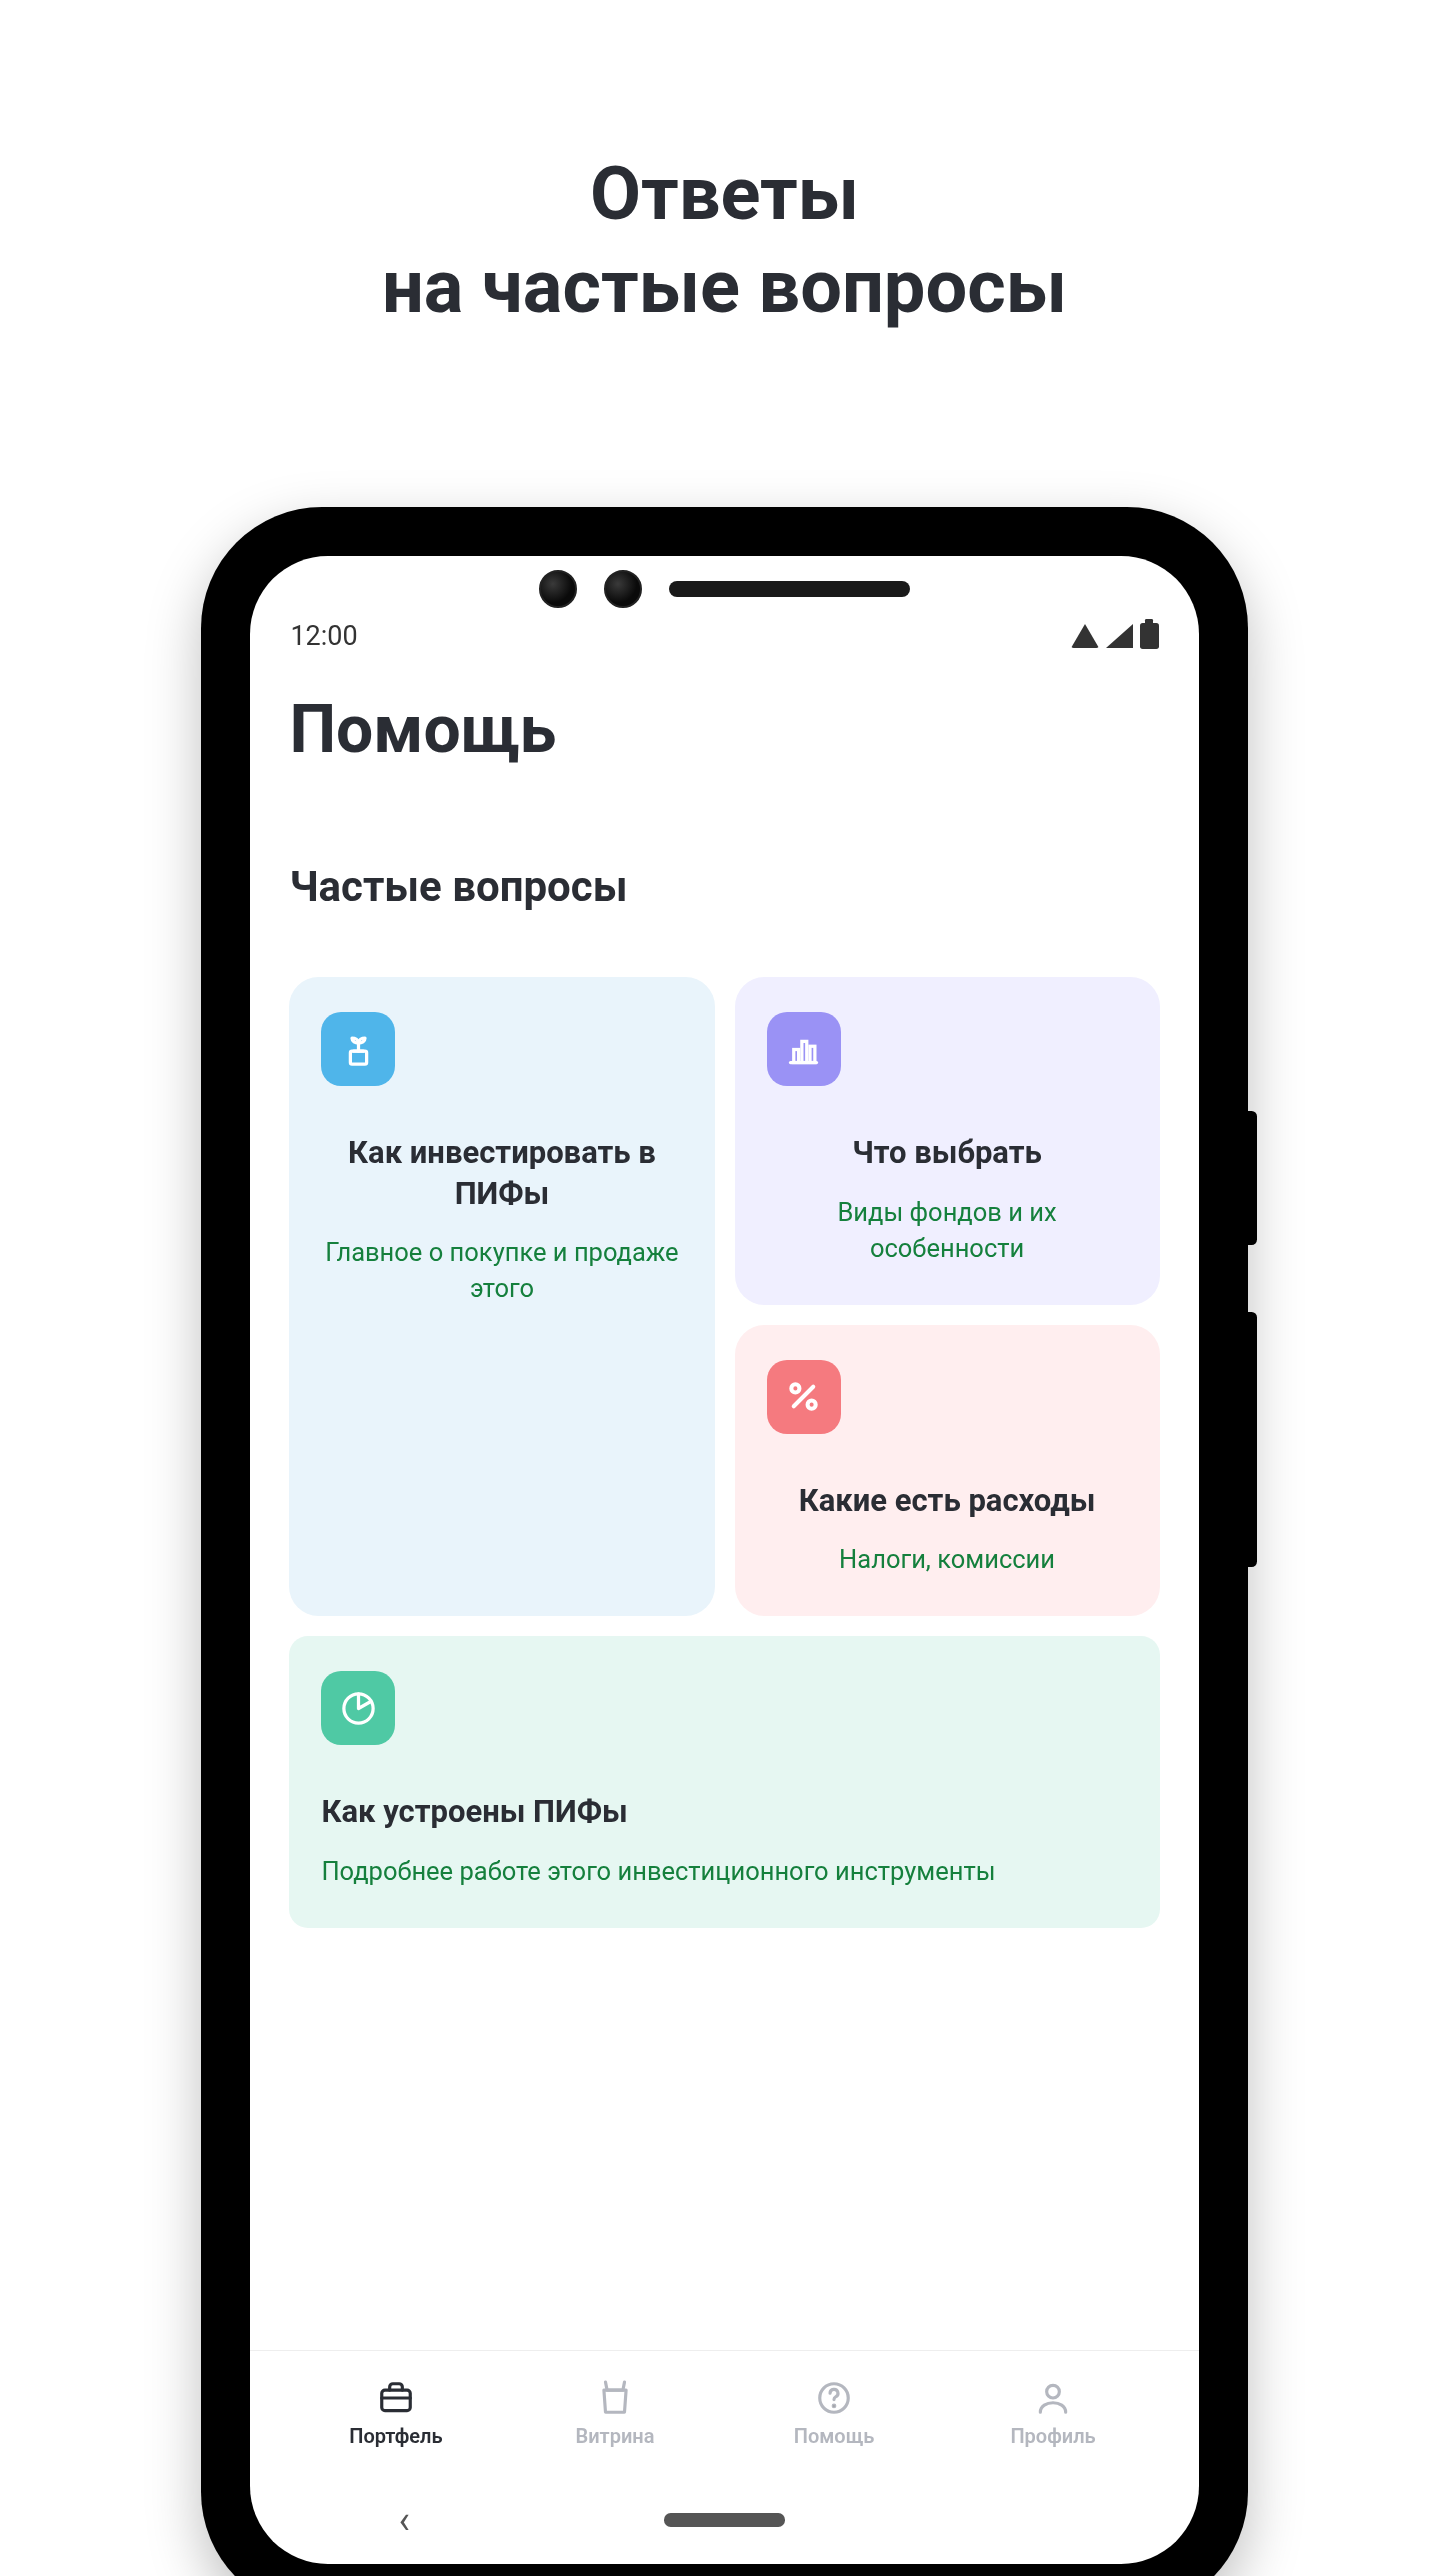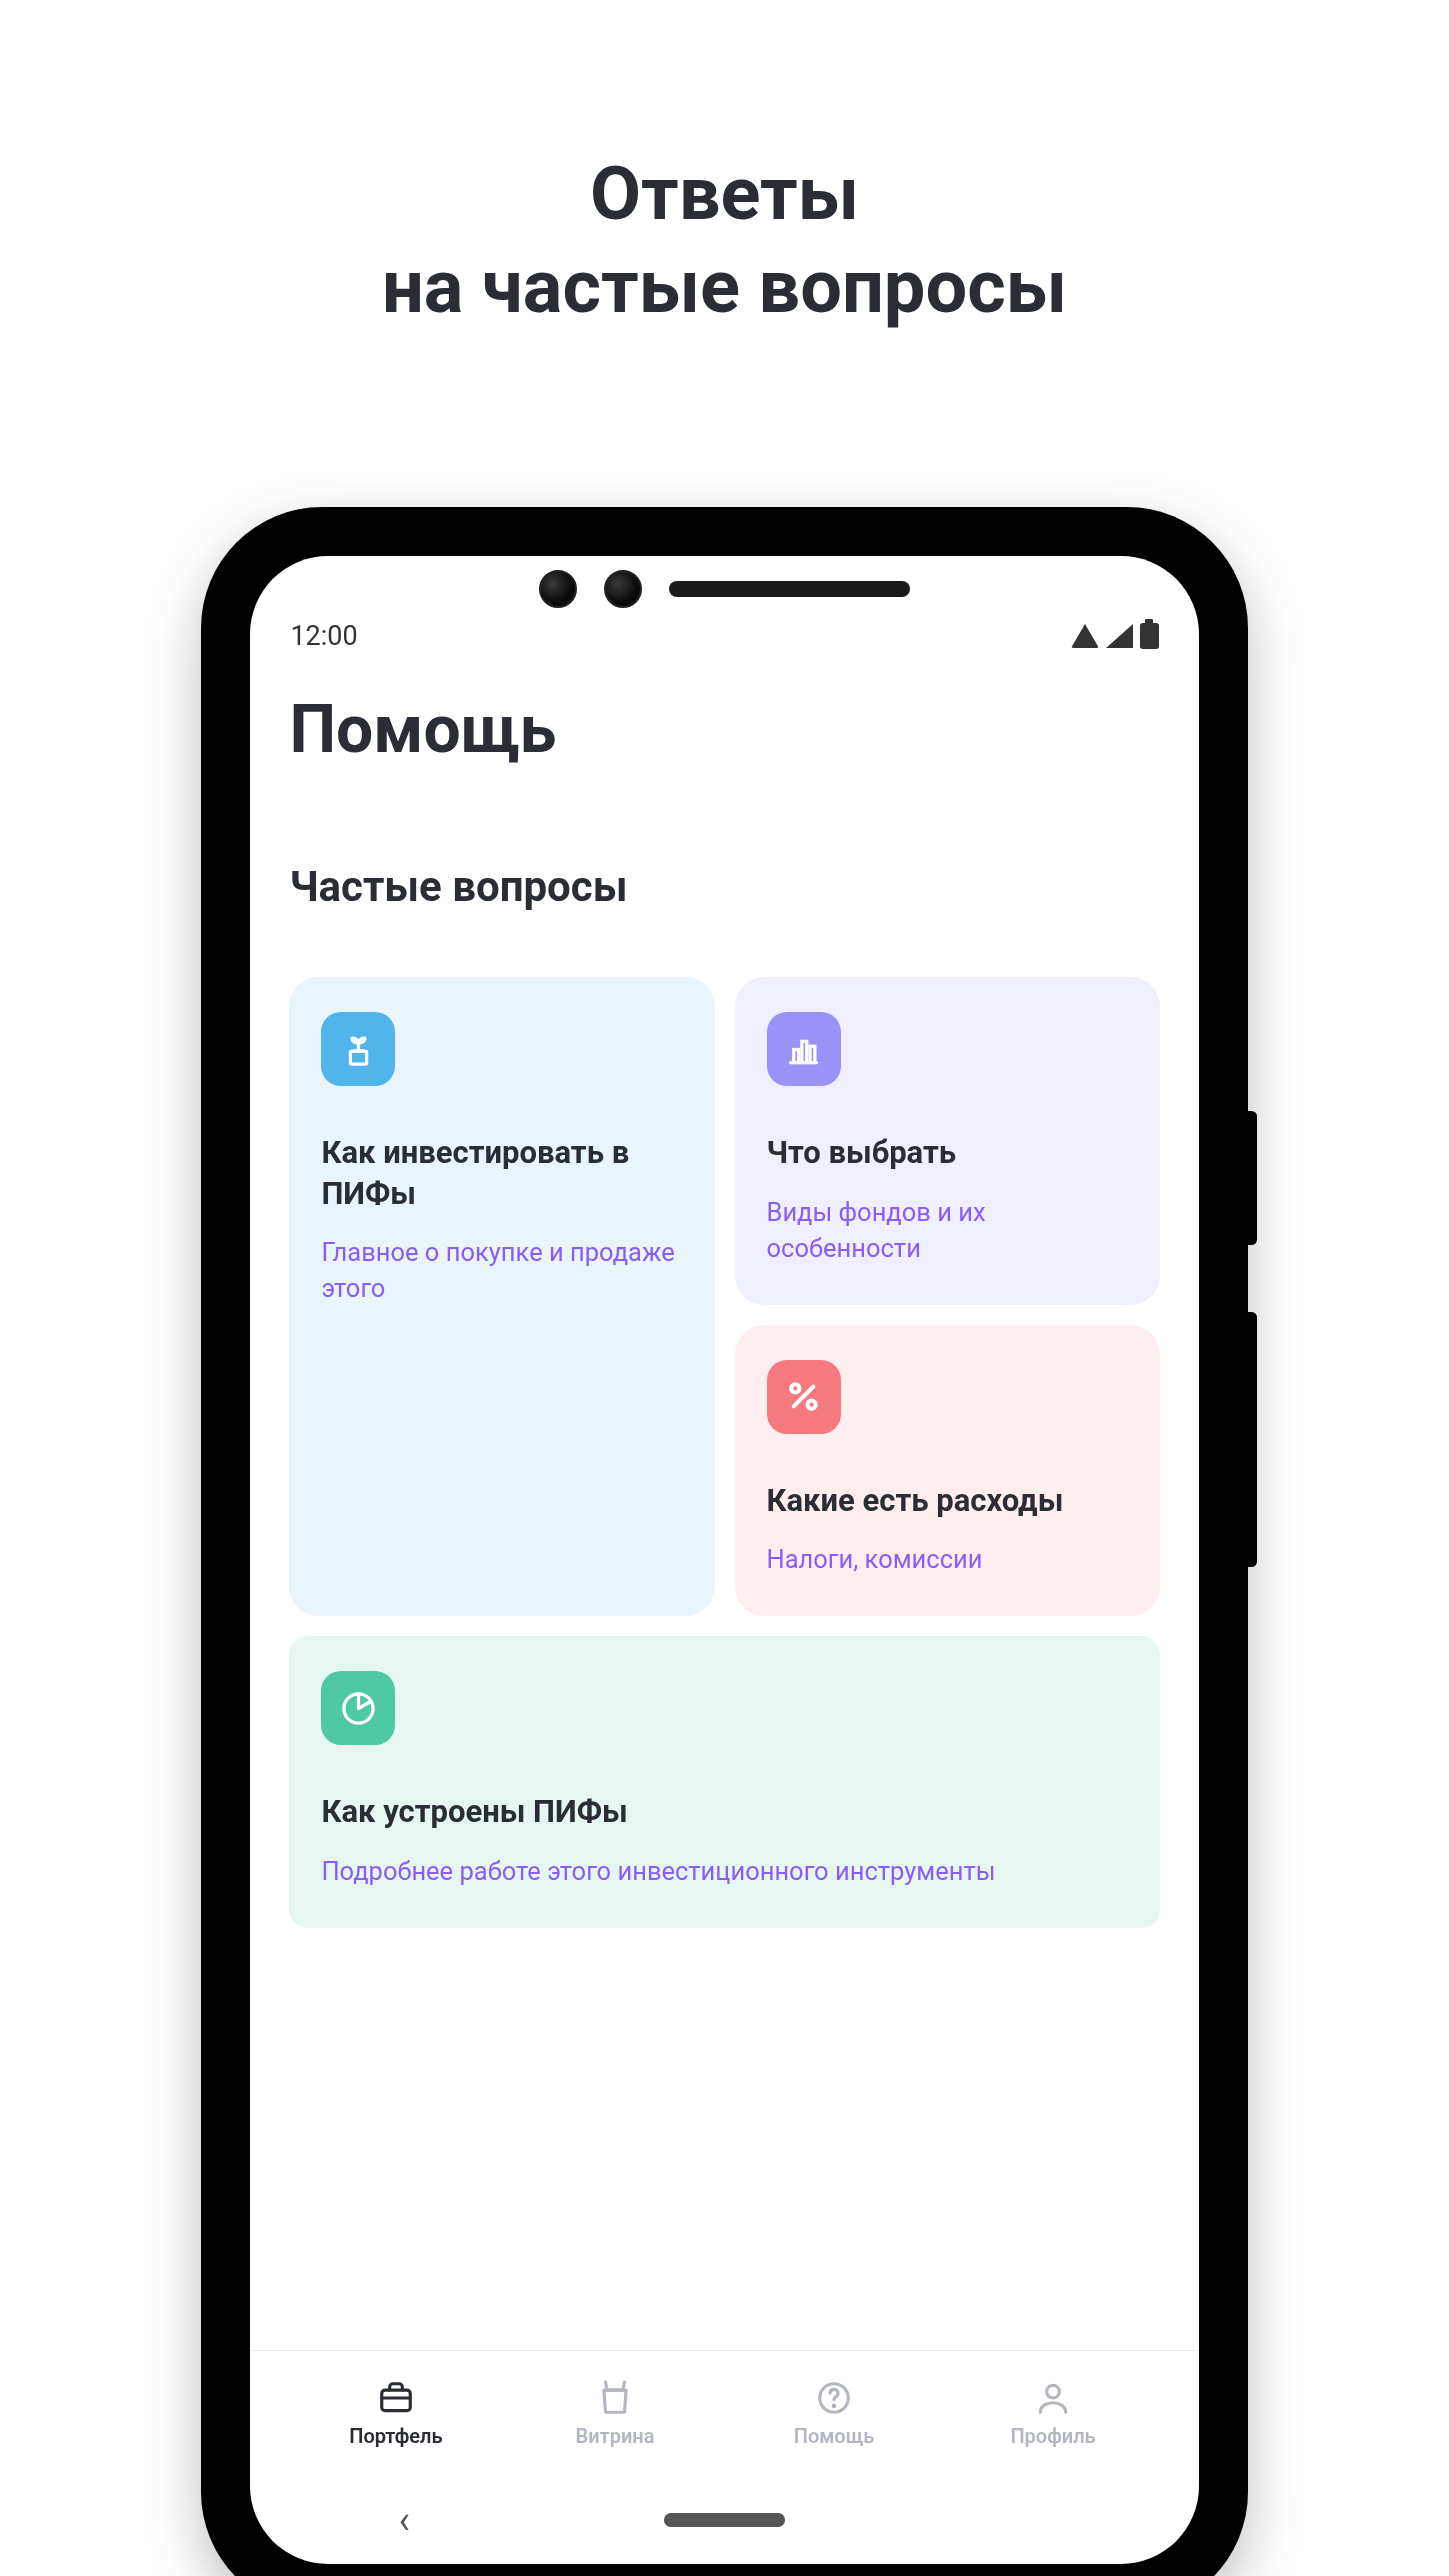--- a/index.html
+++ b/index.html
@@ -135,20 +135,21 @@
 .section-title {
   font-size: 42px;
   font-weight: 700;
   color: #2a2d34;
   margin-bottom: 66px;
 }
 .cards-row {
   display: flex;
   gap: 20px;
   margin-bottom: 20px;
+  text-align: center;
 }
 .col { flex: 1; display: flex; flex-direction: column; gap: 20px; }
 .card {
   border-radius: 29.5px;
   padding: 35px 32px 38px 32px;
 }
 .card-blue { background: #e9f4fb; }
 .card-purple { background: #f0efff; }
 .card-pink { background: #ffeeef; }
 .card-tall { flex: 1; }
@@ -168,21 +169,21 @@
 .card-icon svg { width: 39px; height: 39px; }
 .card-title {
   font-size: 31px;
   font-weight: 700;
   color: #2a2d34;
   line-height: 1.3;
   margin-bottom: 21.5px;
 }
 .card-sub {
   font-size: 25.5px;
-  color: #8b5cf6;
+  color: #15803d;
   line-height: 1.4;
 }
 .card-wide {
   border-radius: 19px;
   padding: 35px 32px 38px 32px;
   background: #e6f7f2;
 }
 .nav-bar {
   height: 127px;
   border-top: 1.3px solid #eee;

